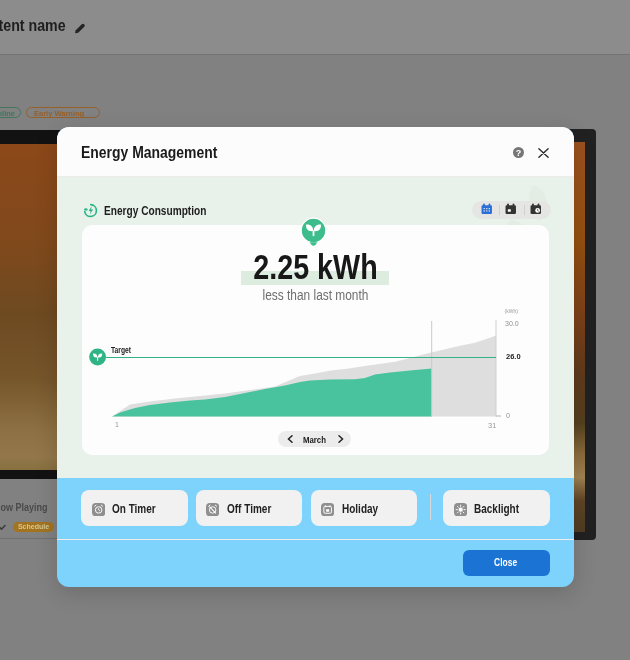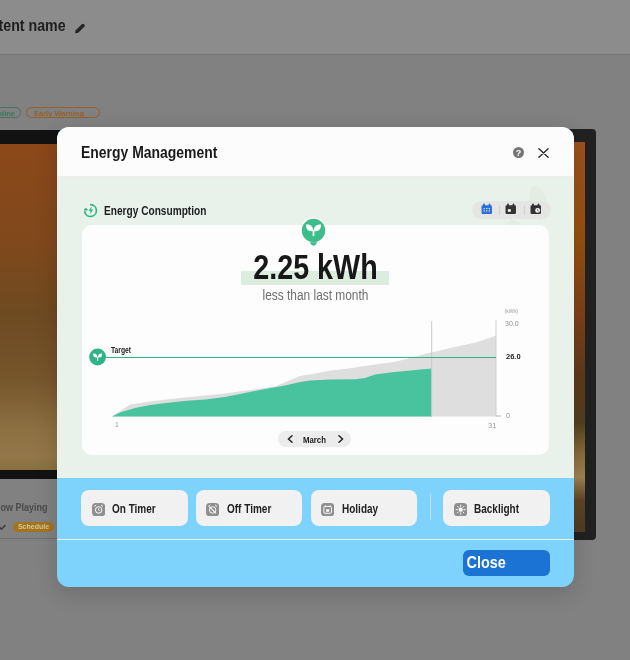--- a/index.html
+++ b/index.html
@@ -172,14 +172,14 @@
   <svg class="abs" style="left:397px;top:375.5px;" width="13.3" height="13.3" viewBox="0 0 14 14">
     <rect x="0" y="0" width="14" height="14" rx="4" fill="#8f8f8f"></rect>
     <circle cx="7" cy="7" r="2.2" fill="#fff"></circle>
     <g stroke="#fff" stroke-width="1" stroke-linecap="round">
       <path d="M7 2.2 V3.6 M7 10.4 V11.8 M2.2 7 H3.6 M10.4 7 H11.8 M3.6 3.6 L4.6 4.6 M9.4 9.4 L10.4 10.4 M10.4 3.6 L9.4 4.6 M4.6 9.4 L3.6 10.4"></path>
     </g>
   </svg>
   <div class="abs" style="left:417.5px;top:375px;font-size:12.5px;font-weight:600;color:#222;transform:scaleX(0.8);transform-origin:0 0;">Backlight</div>
 
   <div class="abs" style="left:0;top:412px;width:100%;height:1px;background:#ededed;"></div>
-  <div class="abs" style="left:406px;top:423px;width:87px;height:26px;background:#1b73d3;border-radius:6px;color:#fff;font-size:17px;font-weight:600;line-height:26px;"><span style="display:inline-block;transform:scaleX(0.85);">Close</span></div>
+  <div class="abs" style="left:406px;top:423px;width:87px;height:26px;background:#1b73d3;border-radius:6px;color:#fff;font-size:10px;font-weight:600;text-align:center;line-height:26px;"><span style="display:inline-block;transform:scaleX(0.85);">Close</span></div>
 </div>
 
 </body></html>

